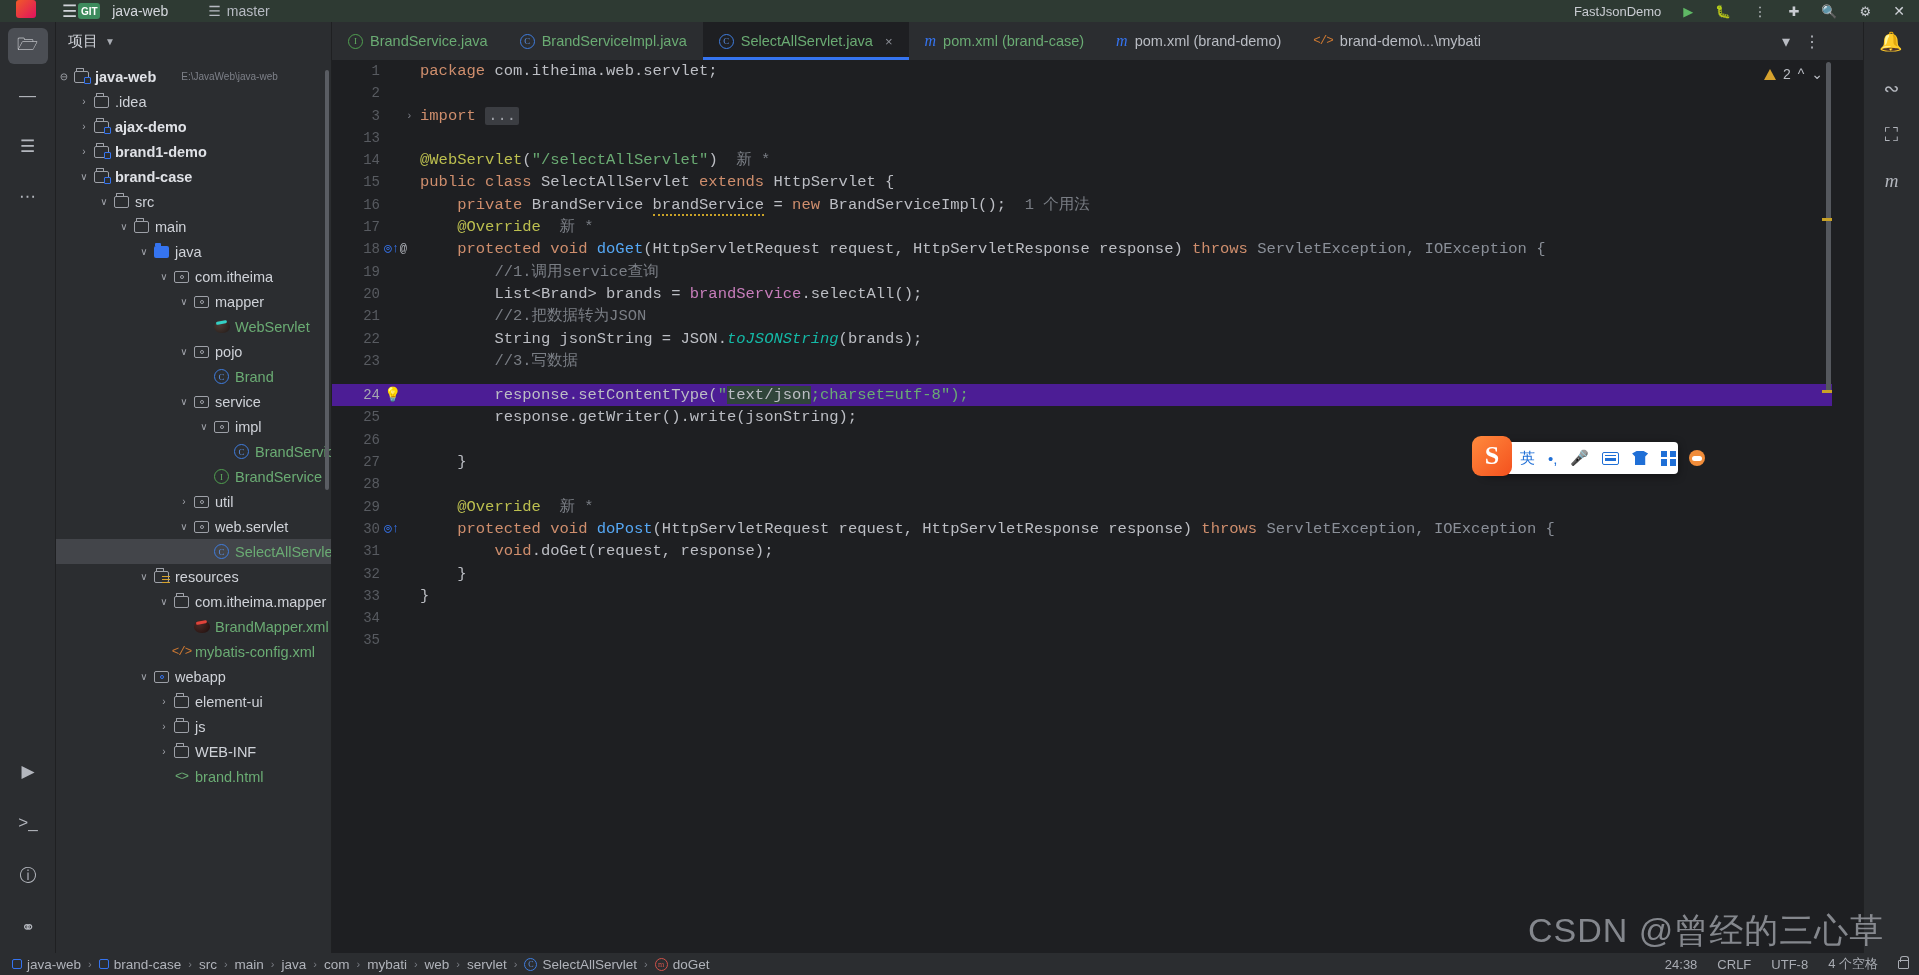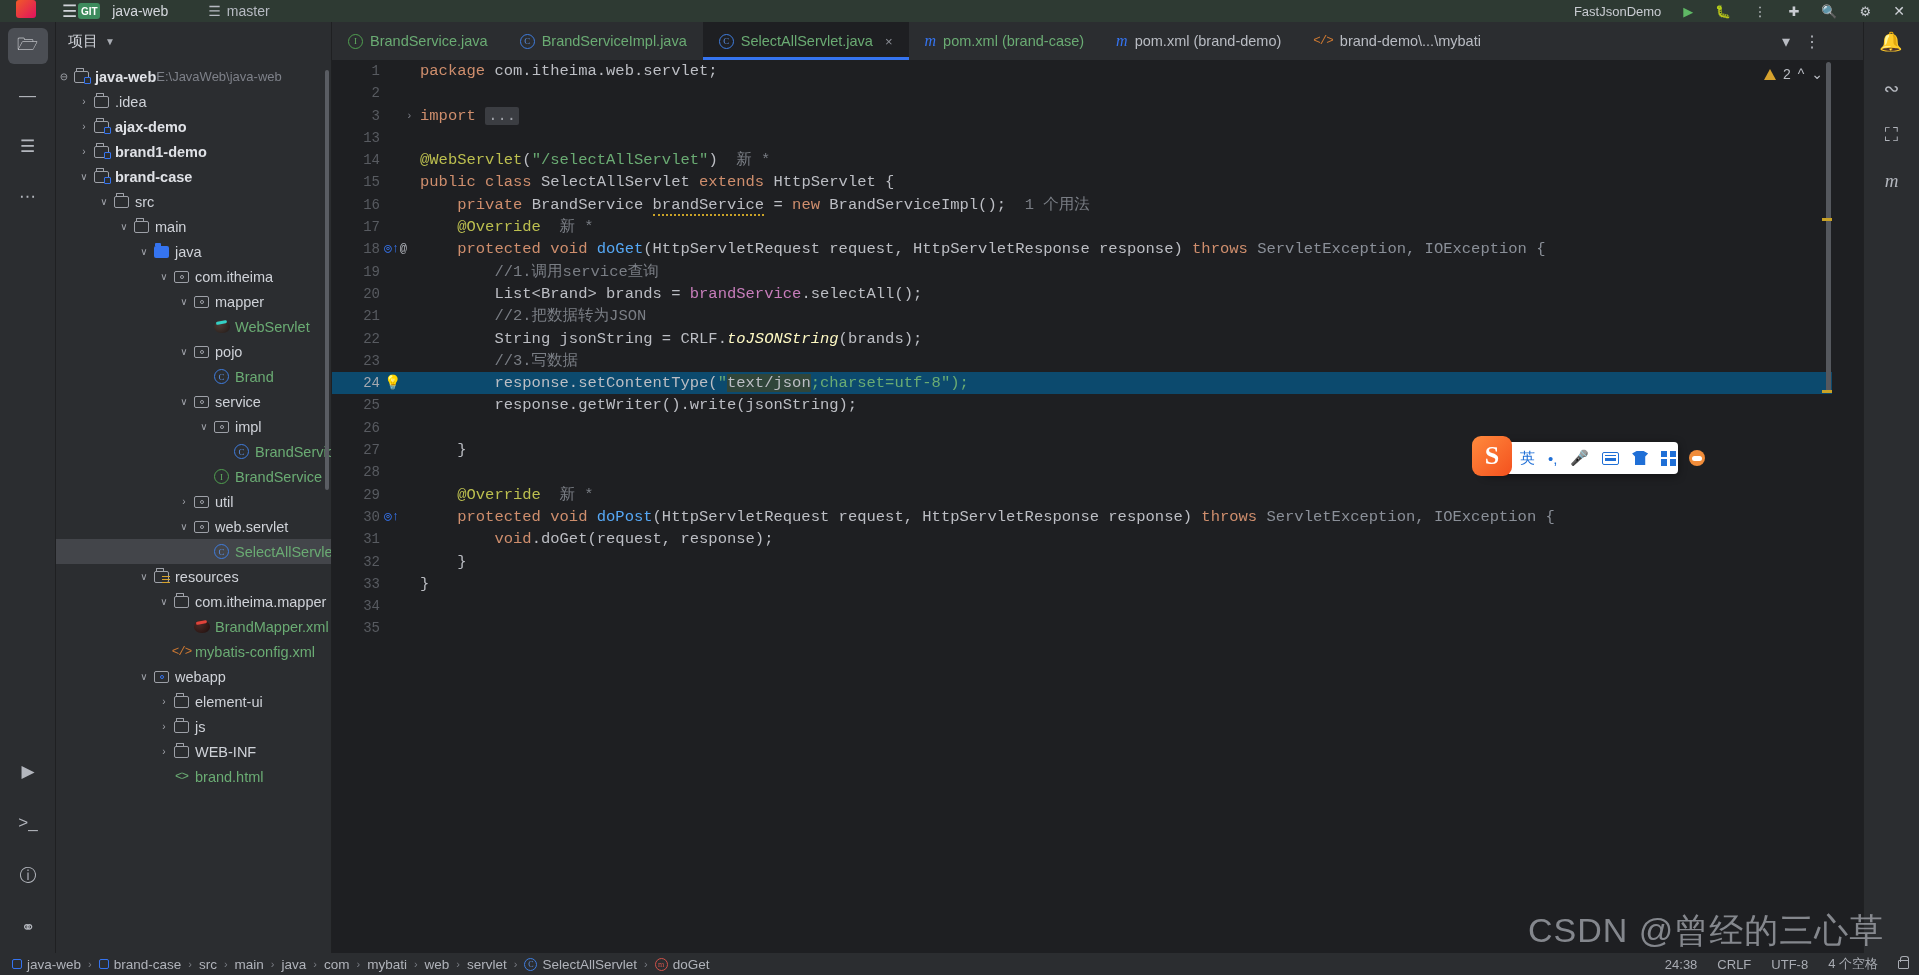--- a/index.html
+++ b/index.html
@@ -60,21 +60,21 @@
   .trow{
     height:25px; display:flex; align-items:center; font-size:14.5px;
     color:#cfd2d8; white-space:nowrap; padding-right:6px;
   }
   .trow.sel{ background:#43454a; }
   .twist{ width:16px; text-align:center; color:#a0a3aa; font-size:10px; flex:0 0 16px; }
   .ticon{ width:19px; flex:0 0 19px; display:flex; align-items:center; justify-content:center; margin-right:4px;}
   .tlabel{ }
   .tlabel.bold{ font-weight:bold; color:#dfe1e6; }
   .tlabel.green{ color:#6aab73; }
-  .tpath{ color:#7e8189; font-size:13px; margin-left:0; }
+  .tpath{ color:#7e8189; font-size:10px; margin-left:25px; }
 
   
   .f-plain{ width:15px; height:12px; border:1.6px solid #9ea1a8; border-radius:2px; position:relative;}
   .f-plain:before{ content:""; position:absolute; left:1px; top:-4px; width:6px; height:3px; border:1.6px solid #9ea1a8; border-bottom:none; border-radius:1px 1px 0 0;}
   .f-blue{ width:15px; height:12px; background:#3574f0; border-radius:2px; position:relative;}
   .f-blue:before{ content:""; position:absolute; left:1px; top:-3px; width:6px; height:3px; background:#3574f0; border-radius:1px 1px 0 0;}
   .f-mod{ position:relative; }
   .f-mod .dot{ position:absolute; right:-3px; bottom:-2px; width:7px; height:7px; border:1.6px solid #3574f0; border-radius:1px; background:#2b2d30;}
   .f-pkg{ width:15px; height:12px; border:1.6px solid #9ea1a8; border-radius:2px; display:flex; align-items:center; justify-content:center;}
   .f-pkg i{ width:4px; height:4px; border:1.3px solid #9ea1a8; border-radius:50%; display:block;}
@@ -116,37 +116,37 @@
 
   
   .editor{
     position:absolute; left:332px; top:60px; width:1500px; height:893px;
     background:#1e1f22; overflow:hidden;
   }
   .gutter{ position:absolute; left:0; top:0; width:88px; height:893px; background:#1e1f22;}
   .codearea{ position:absolute; left:0; top:0; right:0; height:893px;
     font-family:"Liberation Mono", monospace; font-size:15.5px; }
   .cl{ position:relative; height:22.3px; line-height:22.3px; white-space:pre; }
-  .cl.cur{ background:#0c4a6e; }
+  .cl.cur{ background:#4c1d95;margin-top:12px; }
   .lnum{ position:absolute; left:0; width:48px; text-align:right; color:#585b61; font-size:14px;}
   .lnum.act{ color:#a6a9b0; }
   .gmark{ position:absolute; left:52px; width:34px; text-align:left; font-size:12px; }
   .ctext{ position:absolute; left:88px; color:#bcbec4; }
   .fold{ position:absolute; left:74px; color:#7a7d84; font-size:11px; }
 
   
   .k{ color:#cf8e6d; }          
   .s{ color:#6aab73; }          
   .c{ color:#7a7e85; }          
   .a{ color:#bcbf4f; }          
   .m{ color:#56a8f5; }          
   .f{ color:#c77dbb; }          
   .t{ color:#bcbec4; }          
   .ex{ color:#8a8f98;text-align:center; }         
-  .it{ font-style:italic; color:#fef9c3; }
+  .it{ font-style:italic; color:#14b8a6; }
   .hl-sel{ background:#30453a; }
   .u-warn{ border-bottom:2px dotted #c9a227; }
   .import-fold{ background:#3b3d42; border-radius:2px; padding:0 3px; color:#9ea1a8;}
 
   .bulb{ color:#f2c55c; font-size:14px; }
   .gtarget{ color:#3574f0; font-size:13px; }
   .gat{ color:#b0b3ba; font-size:12px; }
 
   .editor-scroll{ position:absolute; right:0; top:0; width:7px; height:893px; background:transparent;}
   .es-thumb{ position:absolute; right:1px; top:2px; width:5px; height:330px; background:#55585e; border-radius:3px;}
@@ -579,21 +579,21 @@
         <div class="cl"><span class="lnum">3</span><span class="fold">›</span><span class="ctext"><span class="k">import </span><span class="import-fold">...</span></span></div>
         <div class="cl"><span class="lnum">13</span><span class="ctext"></span></div>
         <div class="cl"><span class="lnum">14</span><span class="ctext"><span class="a">@WebServlet</span><span class="t">(</span><span class="s">"/selectAllServlet"</span><span class="t">)</span><span class="c">  新 *</span></span></div>
         <div class="cl"><span class="lnum">15</span><span class="ctext"><span class="k">public class </span><span class="t">SelectAllServlet </span><span class="k">extends </span><span class="t">HttpServlet {</span></span></div>
         <div class="cl"><span class="lnum">16</span><span class="ctext"><span class="k">    private </span><span class="t">BrandService </span><span class="u-warn">brandService</span><span class="t"> = </span><span class="k">new </span><span class="t">BrandServiceImpl();</span><span class="c">  1 个用法</span></span></div>
         <div class="cl"><span class="lnum">17</span><span class="ctext"><span class="a">    @Override</span><span class="c">  新 *</span></span></div>
         <div class="cl"><span class="lnum">18</span><span class="gmark"><span class="gtarget">◎↑</span><span class="gat">@</span></span><span class="ctext"><span class="k">    protected void </span><span class="m">doGet</span><span class="t">(HttpServletRequest request, HttpServletResponse response) </span><span class="k">throws </span><span class="ex">ServletException, IOException {</span></span></div>
         <div class="cl"><span class="lnum">19</span><span class="ctext"><span class="c">        //1.调用service查询</span></span></div>
         <div class="cl"><span class="lnum">20</span><span class="ctext"><span class="t">        List&lt;Brand&gt; brands = </span><span class="f">brandService</span><span class="t">.selectAll();</span></span></div>
         <div class="cl"><span class="lnum">21</span><span class="ctext"><span class="c">        //2.把数据转为JSON</span></span></div>
-        <div class="cl"><span class="lnum">22</span><span class="ctext"><span class="t">        String jsonString = CRLF.</span><span class="it">toJSONString</span><span class="t">(brands);</span></span></div>
+        <div class="cl"><span class="lnum">22</span><span class="ctext"><span class="t">        String jsonString = JSON.</span><span class="it">toJSONString</span><span class="t">(brands);</span></span></div>
         <div class="cl"><span class="lnum">23</span><span class="ctext"><span class="c">        //3.写数据</span></span></div>
         <div class="cl cur"><span class="lnum act">24</span><span class="gmark"><span class="bulb">💡</span></span><span class="ctext"><span class="t">        response.setContentType(</span><span class="s">"</span><span class="hl-sel">text/json</span><span class="s">;charset=utf-8");</span></span></div>
         <div class="cl"><span class="lnum">25</span><span class="ctext"><span class="t">        response.getWriter().write(jsonString);</span></span></div>
         <div class="cl"><span class="lnum">26</span><span class="ctext"></span></div>
         <div class="cl"><span class="lnum">27</span><span class="ctext"><span class="t">    }</span></span></div>
         <div class="cl"><span class="lnum">28</span><span class="ctext"></span></div>
         <div class="cl"><span class="lnum">29</span><span class="ctext"><span class="a">    @Override</span><span class="c">  新 *</span></span></div>
         <div class="cl"><span class="lnum">30</span><span class="gmark"><span class="gtarget">◎↑</span></span><span class="ctext"><span class="k">    protected void </span><span class="m">doPost</span><span class="t">(HttpServletRequest request, HttpServletResponse response) </span><span class="k">throws </span><span class="ex">ServletException, IOException {</span></span></div>
         <div class="cl"><span class="lnum">31</span><span class="ctext"><span class="k">        void</span><span class="t">.doGet(request, response);</span></span></div>
         <div class="cl"><span class="lnum">32</span><span class="ctext"><span class="t">    }</span></span></div>

